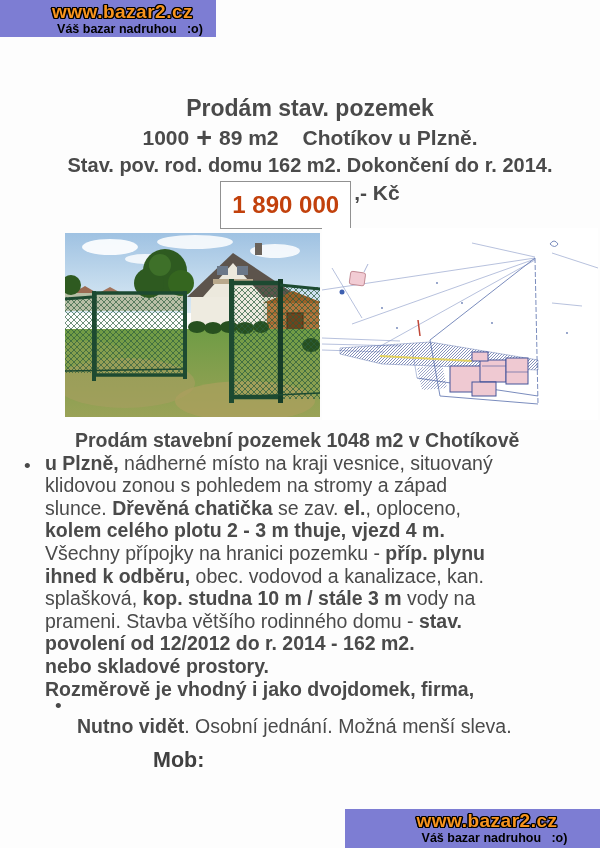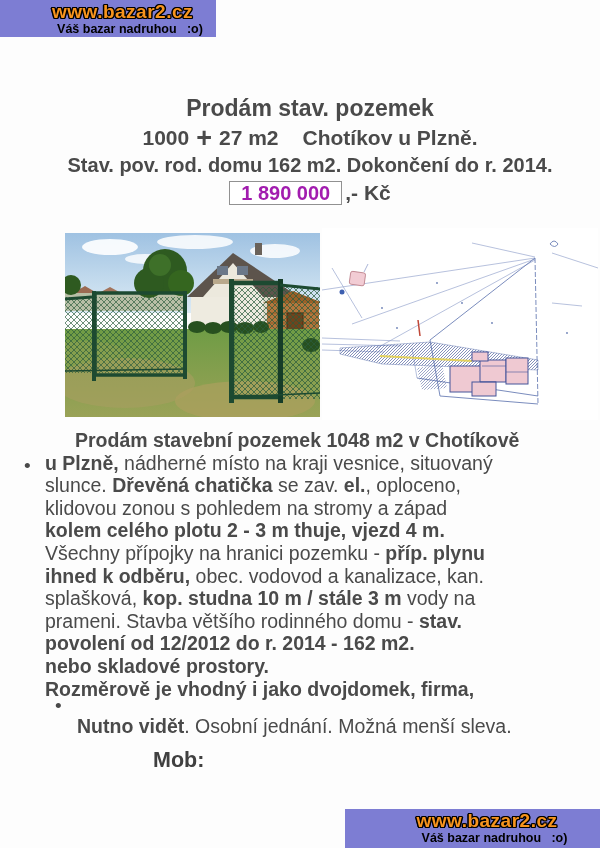--- a/index.html
+++ b/index.html
@@ -24,22 +24,22 @@
 
   
   .header { position:absolute; left:10px; top:95px; width:600px; text-align:center; }
   .title    { font-size:23px; font-weight:bold; line-height:27px; }
   .subtitle { font-size:21px; font-weight:bold; line-height:26px; margin-top:3px; }
   .subtitle .plus { font-size:27px; margin:0 7px; vertical-align:-2px; }
   .subtitle .loc  { margin-left:24px; }
   .permit   { font-size:20px; font-weight:bold; line-height:24px; margin-top:2px; }
   .price-row { margin-top:4px; height:26px; }
   .price-box {
-    display:inline-block; border:1px solid #919191; background:#fff; color:#a21caf;
-    font-size:20px; font-weight:bold; line-height:22px; padding:0 11px; vertical-align:top;
+    display:inline-block; border:1px solid #919191; background:#fff; color:#c2410c;
+    font-size:24px; font-weight:bold; line-height:22px; padding:12px 11px; vertical-align:top;
   }
   .price-suffix { font-size:21px; font-weight:bold; line-height:24px; margin-left:3px; vertical-align:top; }
 
   
   .photo-wrap { position:absolute; left:65px;  top:233px; width:255px; height:184px; }
   .plan-wrap  { position:absolute; left:322px; top:228px; width:276px; height:192px; }
   .photo-wrap svg, .plan-wrap svg { display:block; width:100%; height:100%; }
 
   
   .desc { position:absolute; left:45px; top:429px; width:515px;
@@ -60,21 +60,21 @@
 <div class="page">
 
   <div class="banner top">
     <div class="banner-url">www.bazar2.cz</div>
     <div class="banner-tagline">Váš bazar nadruhou   :o)</div>
   </div>
 
   <div class="header">
     <div class="title">Prodám stav. pozemek</div>
     <div class="subtitle">
-      <span>1000</span><span class="plus">+</span><span>27 m2</span><span class="loc">Chotíkov u Plzně.</span>
+      <span>1000</span><span class="plus">+</span><span>89 m2</span><span class="loc">Chotíkov u Plzně.</span>
     </div>
     <div class="permit">Stav. pov. rod. domu 162 m2. Dokončení do r. 2014.</div>
     <div class="price-row">
       <span class="price-box">1 890 000</span><span class="price-suffix">,- Kč</span>
     </div>
   </div>
 
   <div class="photo-wrap">
     <svg viewBox="0 0 255 184" xmlns="http://www.w3.org/2000/svg">
       <defs>
@@ -195,22 +195,22 @@
       </g>
     </svg>
   </div>
 
   <span class="bullet b1">•</span>
   <span class="bullet b2">•</span>
 
   <div class="desc">
       <div class="line"><span style="font-weight: bold;">Prodám stavební pozemek 1048 m2 v Chotíkově</span></div>
       <div class="line"><span style="font-weight: bold;">u Plzně,</span><span> nádherné místo na kraji vesnice, situovaný</span></div>
+      <div class="line"><span>klidovou zonou s pohledem na stromy a západ</span></div>
       <div class="line"><span>slunce. </span><span style="font-weight: bold;">Dřevěná chatička</span><span> se zav. </span><span style="font-weight: bold;">el.</span><span>, oploceno,</span></div>
-      <div class="line"><span>klidovou zonou s pohledem na stromy a západ</span></div>
       <div class="line"><span style="font-weight: bold;">kolem celého plotu 2 - 3 m thuje, vjezd 4 m.</span></div>
       <div class="line"><span>Všechny přípojky na hranici pozemku - </span><span style="font-weight: bold;">příp. plynu</span></div>
       <div class="line"><span style="font-weight: bold;">ihned k odběru,</span><span> obec. vodovod a kanalizace, kan.</span></div>
       <div class="line"><span>splašková, </span><span style="font-weight: bold;">kop. studna 10 m / stále 3 m</span><span> vody na</span></div>
       <div class="line"><span>prameni. Stavba většího rodinného domu - </span><span style="font-weight: bold;">stav.</span></div>
       <div class="line"><span style="font-weight: bold;">povolení od 12/2012 do r. 2014 - 162 m2.</span></div>
       <div class="line"><span style="font-weight: bold;">nebo skladové prostory.</span></div>
       <div class="line"><span style="font-weight: bold;">Rozměrově je vhodný i jako dvojdomek, firma,</span></div>
     </div>
 

